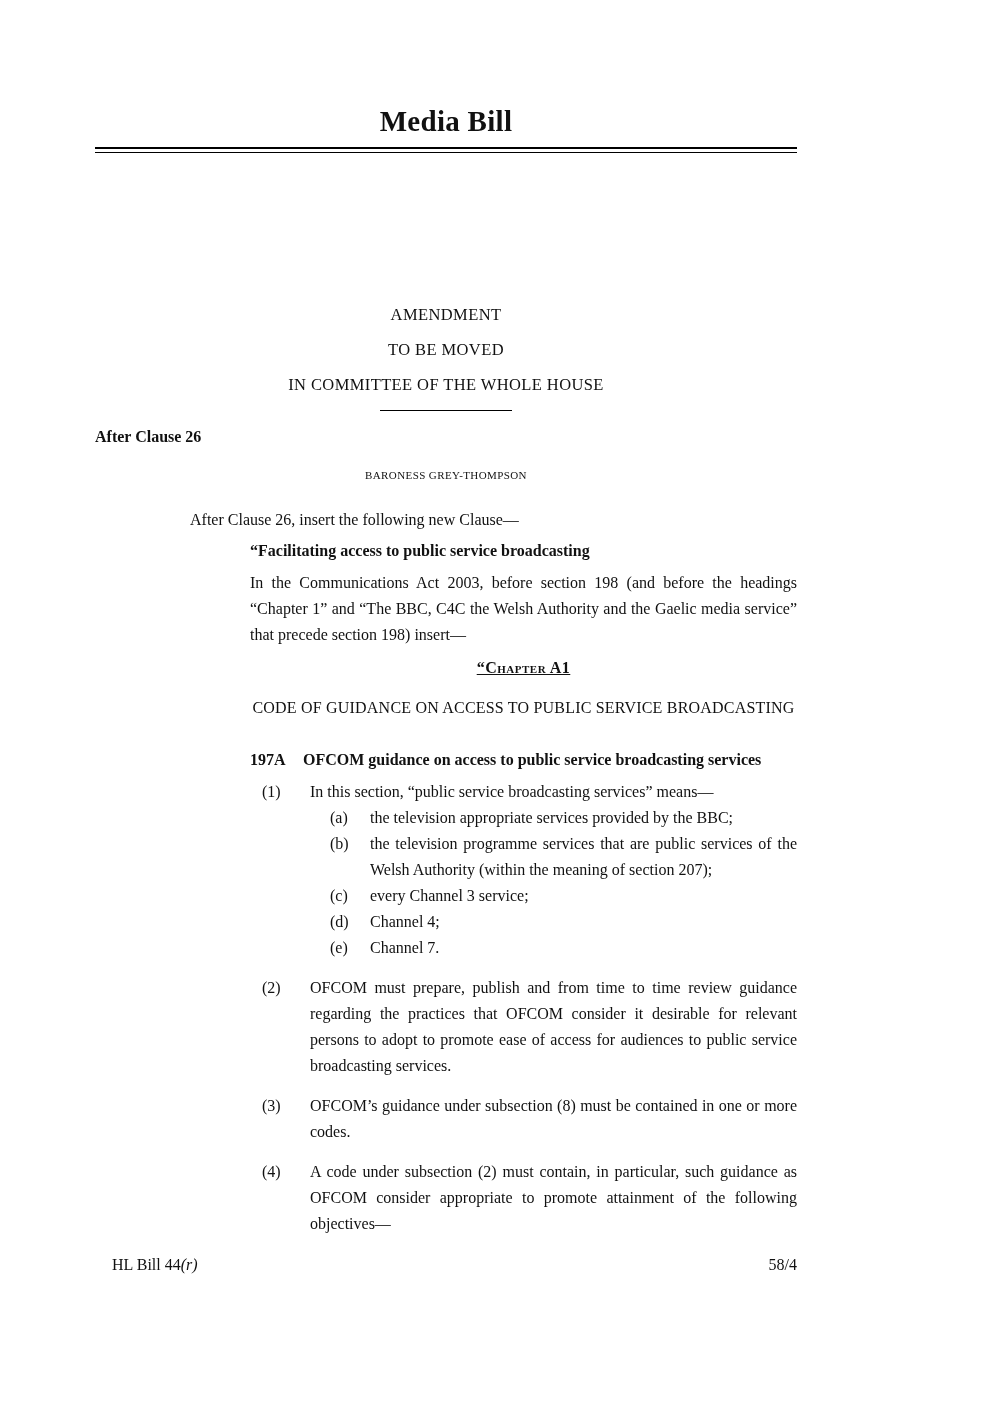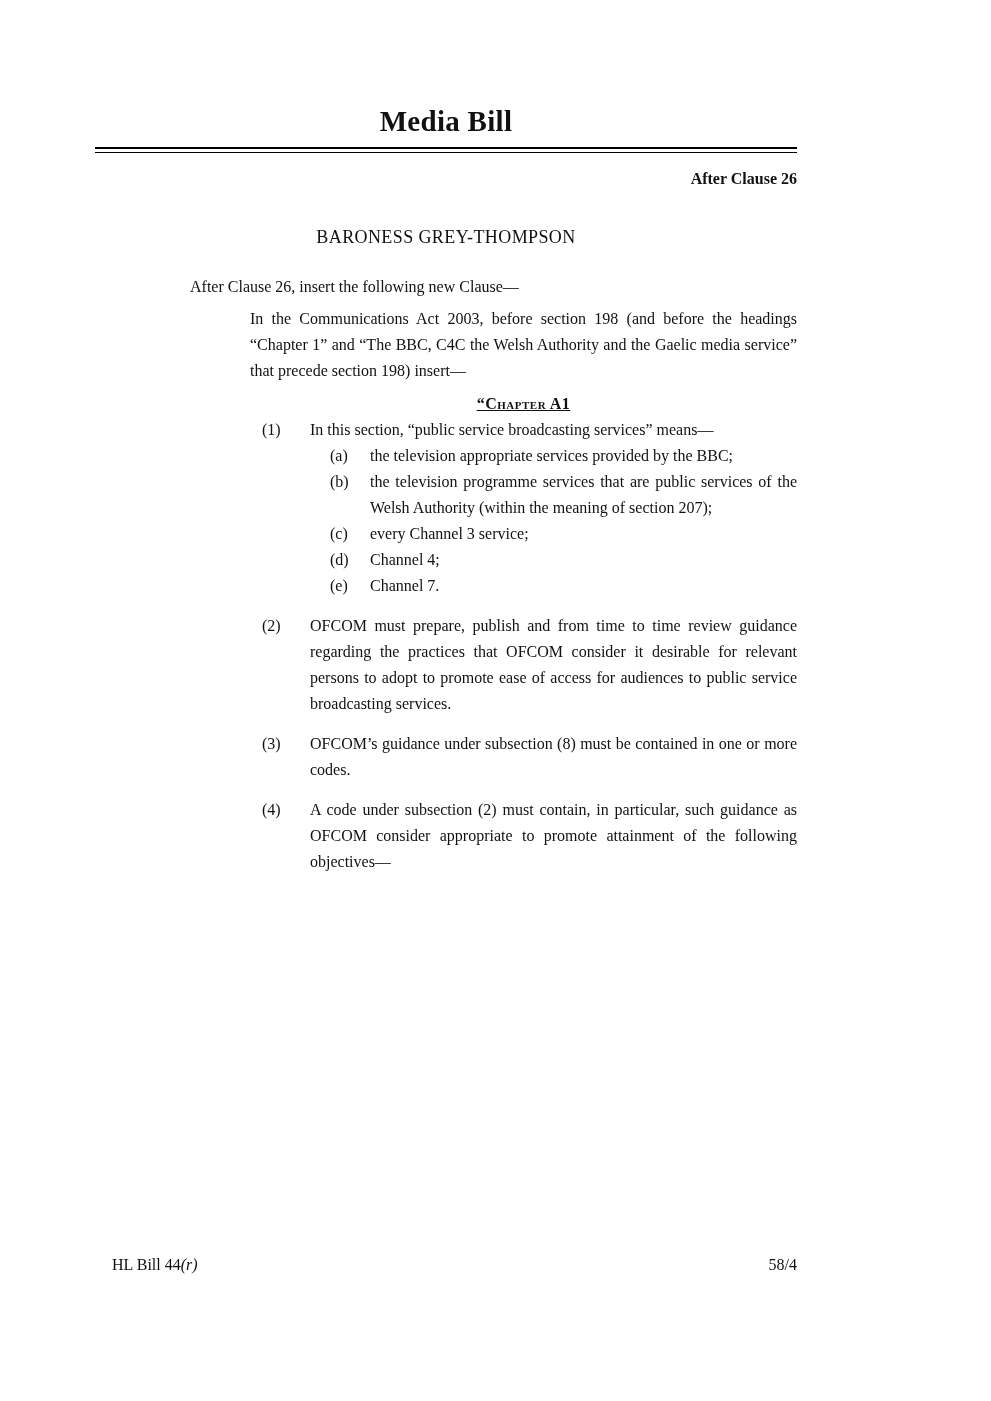--- a/index.html
+++ b/index.html
@@ -39,30 +39,30 @@
   .amendment-block .line {
     margin-bottom: 15px;
     letter-spacing: 0.4px;
   }
   .short-rule {
     width: 132px;
     border-top: 1.2px solid #000;
     margin: 14px auto 0 auto;
   }
   .clause-heading {
-    text-align: right;
+    text-align: left;
     font-weight: bold;
     font-size: 16px;
     margin-top: 17px;
   }
   .mover-name {
     text-align: center;
-    font-size: 18px;
+    font-size: 11px;
     letter-spacing: 0.4px;
-    margin-top: 39px;
+    margin-top: 23px;
   }
   .body-text {
     font-size: 16px;
     line-height: 26px;
   }
   .instruction {
     margin-top: 26px;
     margin-left: 95px;
   }
   .clause-block {
@@ -138,36 +138,48 @@
   }
 </style>
 </head>
 <body>
 
 <div class="page">
 
   <h1 class="doc-title">Media Bill</h1>
   <div class="title-rule"></div>
 
+  <div class="amendment-block">
+    <div class="line">AMENDMENT</div>
+    <div class="line">TO BE MOVED</div>
+    <div class="line">IN COMMITTEE OF THE WHOLE HOUSE</div>
+    <div class="short-rule"></div>
+  </div>
 
   <div class="clause-heading">After Clause 26</div>
   <div class="mover-name">BARONESS GREY-THOMPSON</div>
 
   <div class="body-text">
 
     <div class="instruction">After Clause 26, insert the following new Clause—</div>
 
     <div class="clause-block">
 
+      <div class="new-clause-title">“Facilitating access to public service broadcasting</div>
 
       <div class="intro-paragraph">In the Communications Act 2003, before section 198 (and before the headings “Chapter 1” and “The BBC, C4C the Welsh Authority and the Gaelic media service” that precede section 198) insert—</div>
 
       <div class="chapter-label">“Chapter A1</div>
 
-
+      <div class="chapter-title">CODE OF GUIDANCE ON ACCESS TO PUBLIC SERVICE BROADCASTING</div>
+
+      <div class="section-head">
+        <span class="section-num">197A</span>
+        <span class="section-heading-text">OFCOM guidance on access to public service broadcasting services</span>
+      </div>
 
       <div class="sub">
         <span class="sub-num">(1)</span>
         <div class="sub-text">
           <div>In this section, “public service broadcasting services” means—</div>
           <div class="item">
             <span class="item-letter">(a)</span>
             <span class="item-text">the television appropriate services provided by the BBC;</span>
           </div>
           <div class="item">

